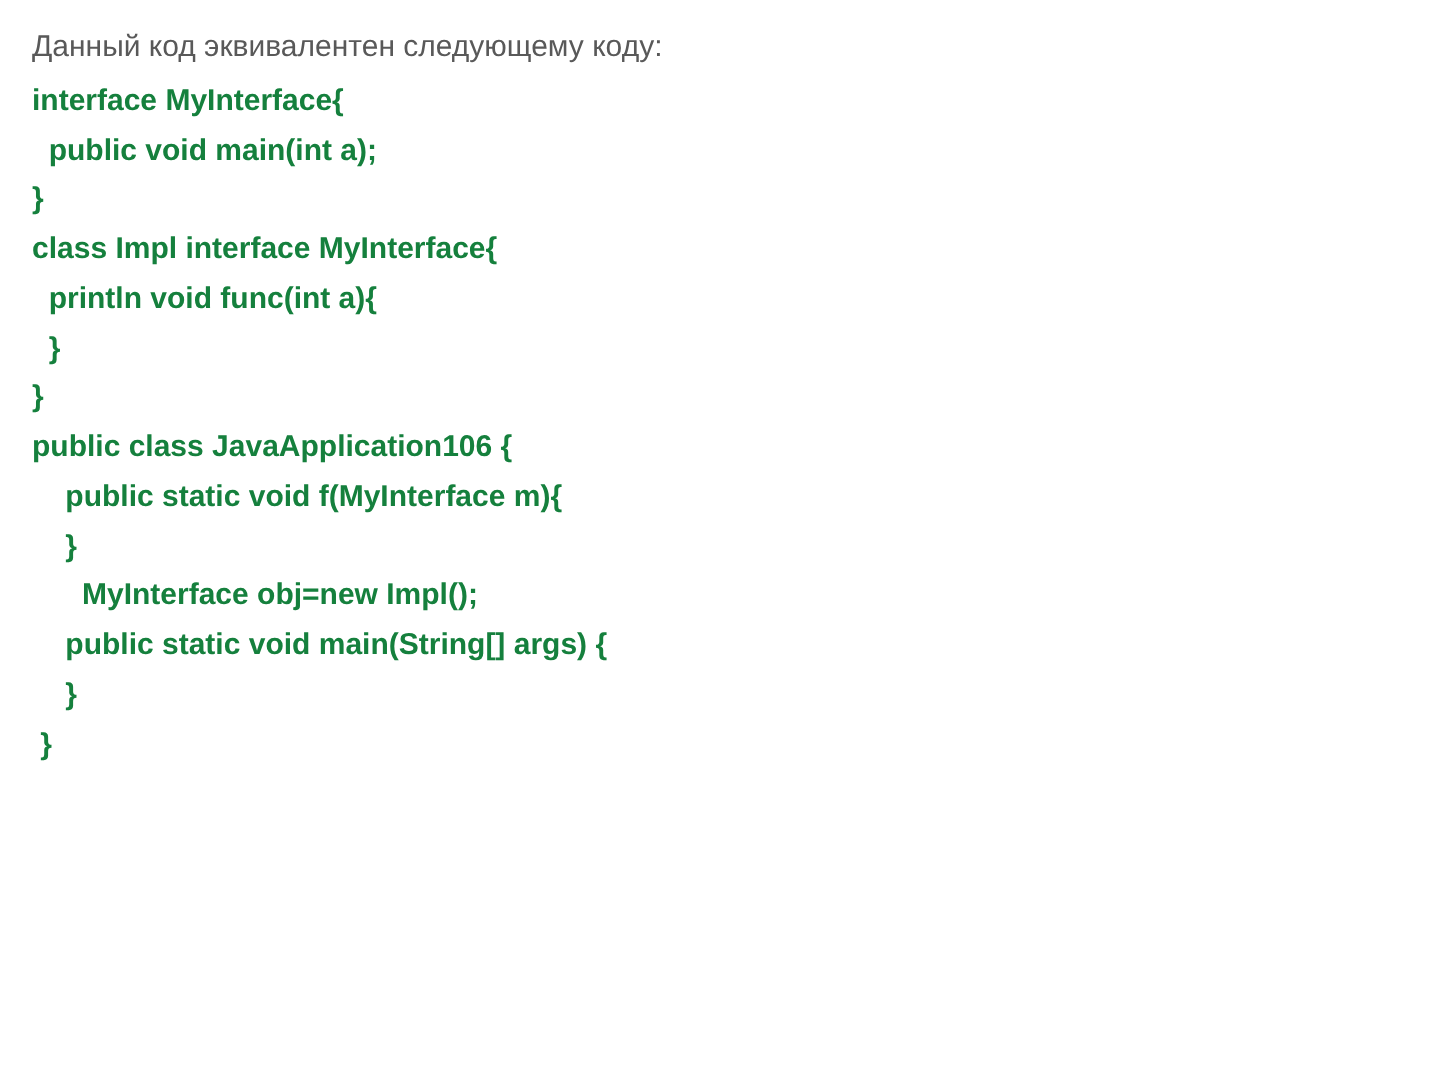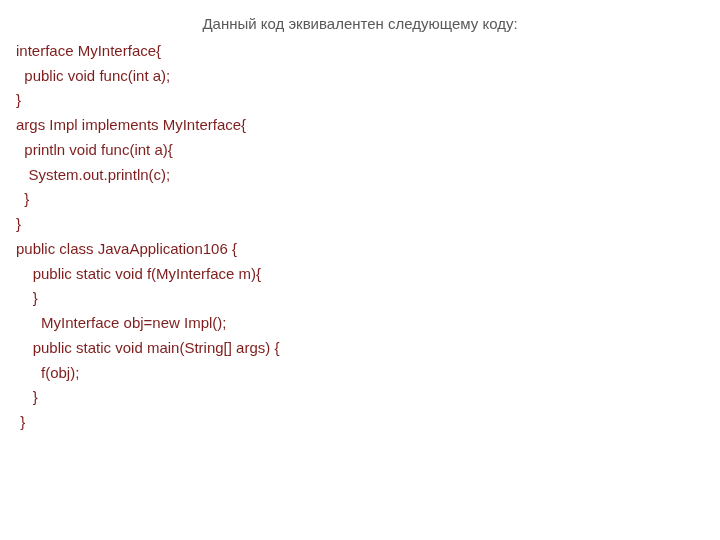--- a/index.html
+++ b/index.html
@@ -10,43 +10,40 @@
       line-height: 1.65;
       color: #262626;
       background: #ffffff;
       width: 720px;
       box-sizing: border-box;
     }
     .intro {
       color: #595959;
       font-weight: 400;
       margin-bottom: 2px;
-      text-align: center;
     }
     .code-line {
-      font-weight: 400;
+      font-weight: 700;
       white-space: pre;
-      color: #7f1d1d;
+      color: #15803d;
     }
   </style>
 </head>
 <body>
 
 <div class="intro">Данный код эквивалентен следующему коду:</div>
 
 <div>
   <div class="code-line">interface MyInterface{</div>
-  <div class="code-line">  public void func(int a);</div>
+  <div class="code-line">  public void main(int a);</div>
   <div class="code-line">}</div>
-  <div class="code-line">args Impl implements MyInterface{</div>
+  <div class="code-line">class Impl interface MyInterface{</div>
   <div class="code-line">  println void func(int a){</div>
-  <div class="code-line">   System.out.println(c);</div>
   <div class="code-line">  }</div>
   <div class="code-line">}</div>
   <div class="code-line">public class JavaApplication106 {</div>
   <div class="code-line">    public static void f(MyInterface m){</div>
   <div class="code-line">    }</div>
   <div class="code-line">      MyInterface obj=new Impl();</div>
   <div class="code-line">    public static void main(String[] args) {</div>
-  <div class="code-line">      f(obj);</div>
   <div class="code-line">    }</div>
   <div class="code-line"> }</div>
 </div>
 
 </body></html>

